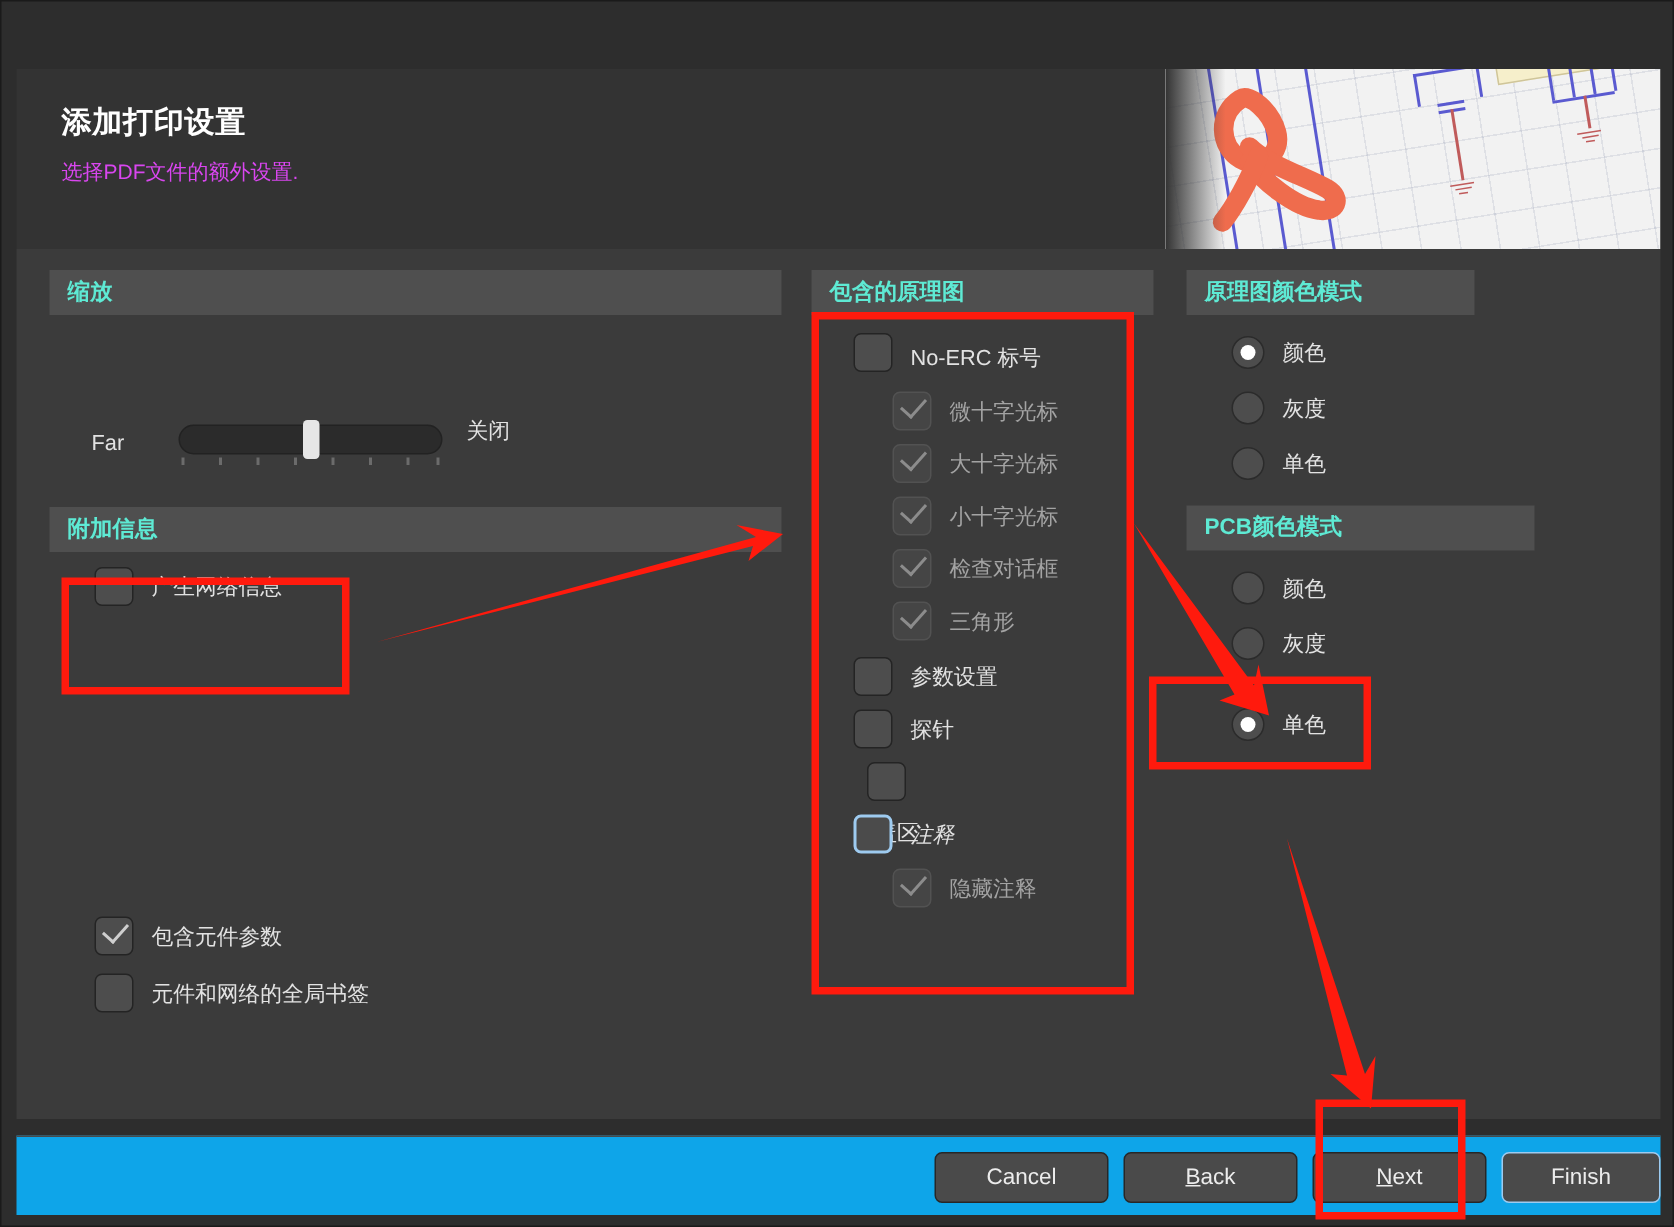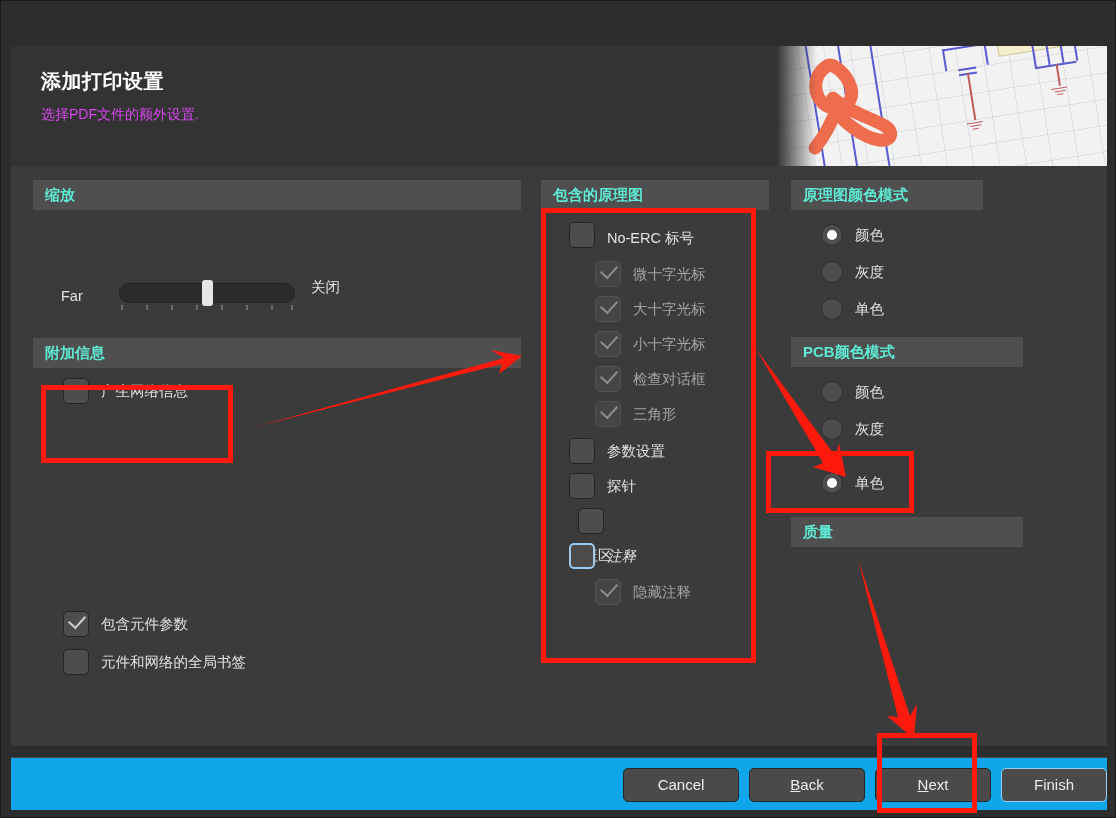--- a/index.html
+++ b/index.html
@@ -501,21 +501,20 @@
       <span class="rb"></span>
       <span class="lbl">灰度</span>
     </div>
     <div class="row" style="left:810px; top:306px;">
       <span class="rb">
           <i class="dot"></i>
         </span>
       <span class="lbl">单色</span>
     </div>
 
-    <div class="section-head" style="left:780px; top:351px; width:232px;">质量</div>
 
   </div>
 
   <div class="footer">
     <div class="btn" style="left:612px; width:116px;">Cancel</div>
     <div class="btn" style="left:738px; width:116px;"><u>B</u><span>ack</span></div>
     <div class="btn" style="left:864px; width:116px;"><u>N</u><span>ext</span></div>
     <div class="btn primary" style="left:990px; width:106px;">Finish</div>
   </div>
 

